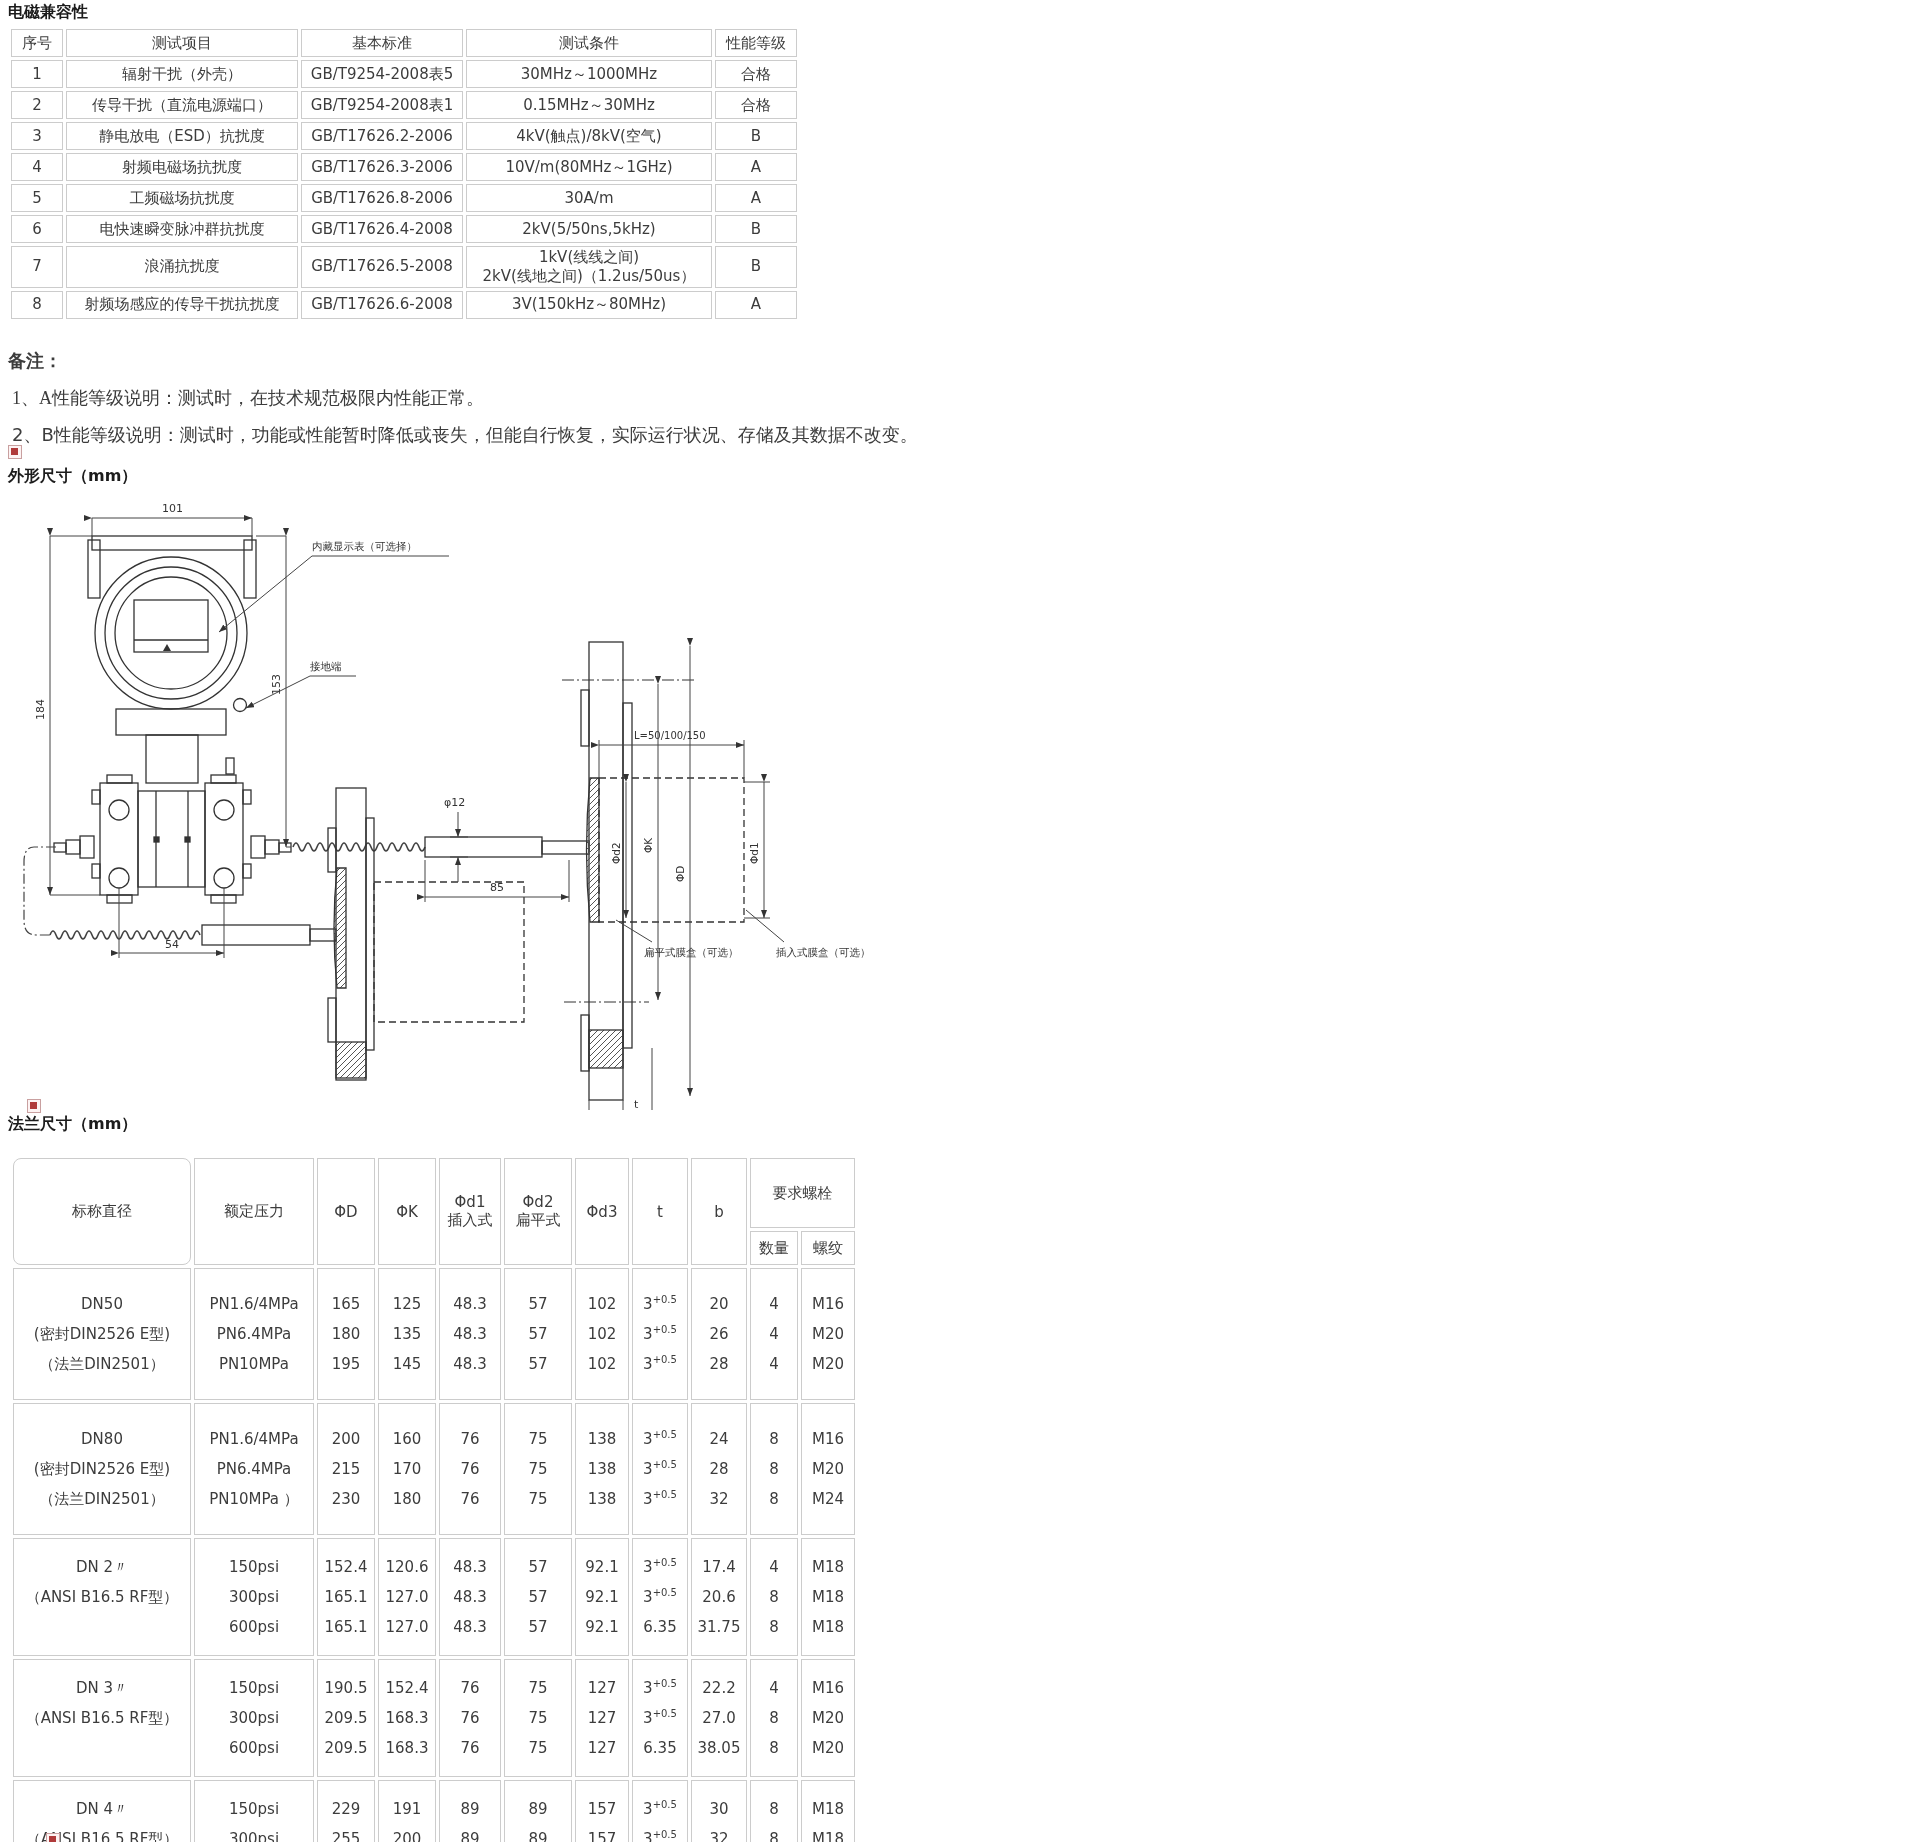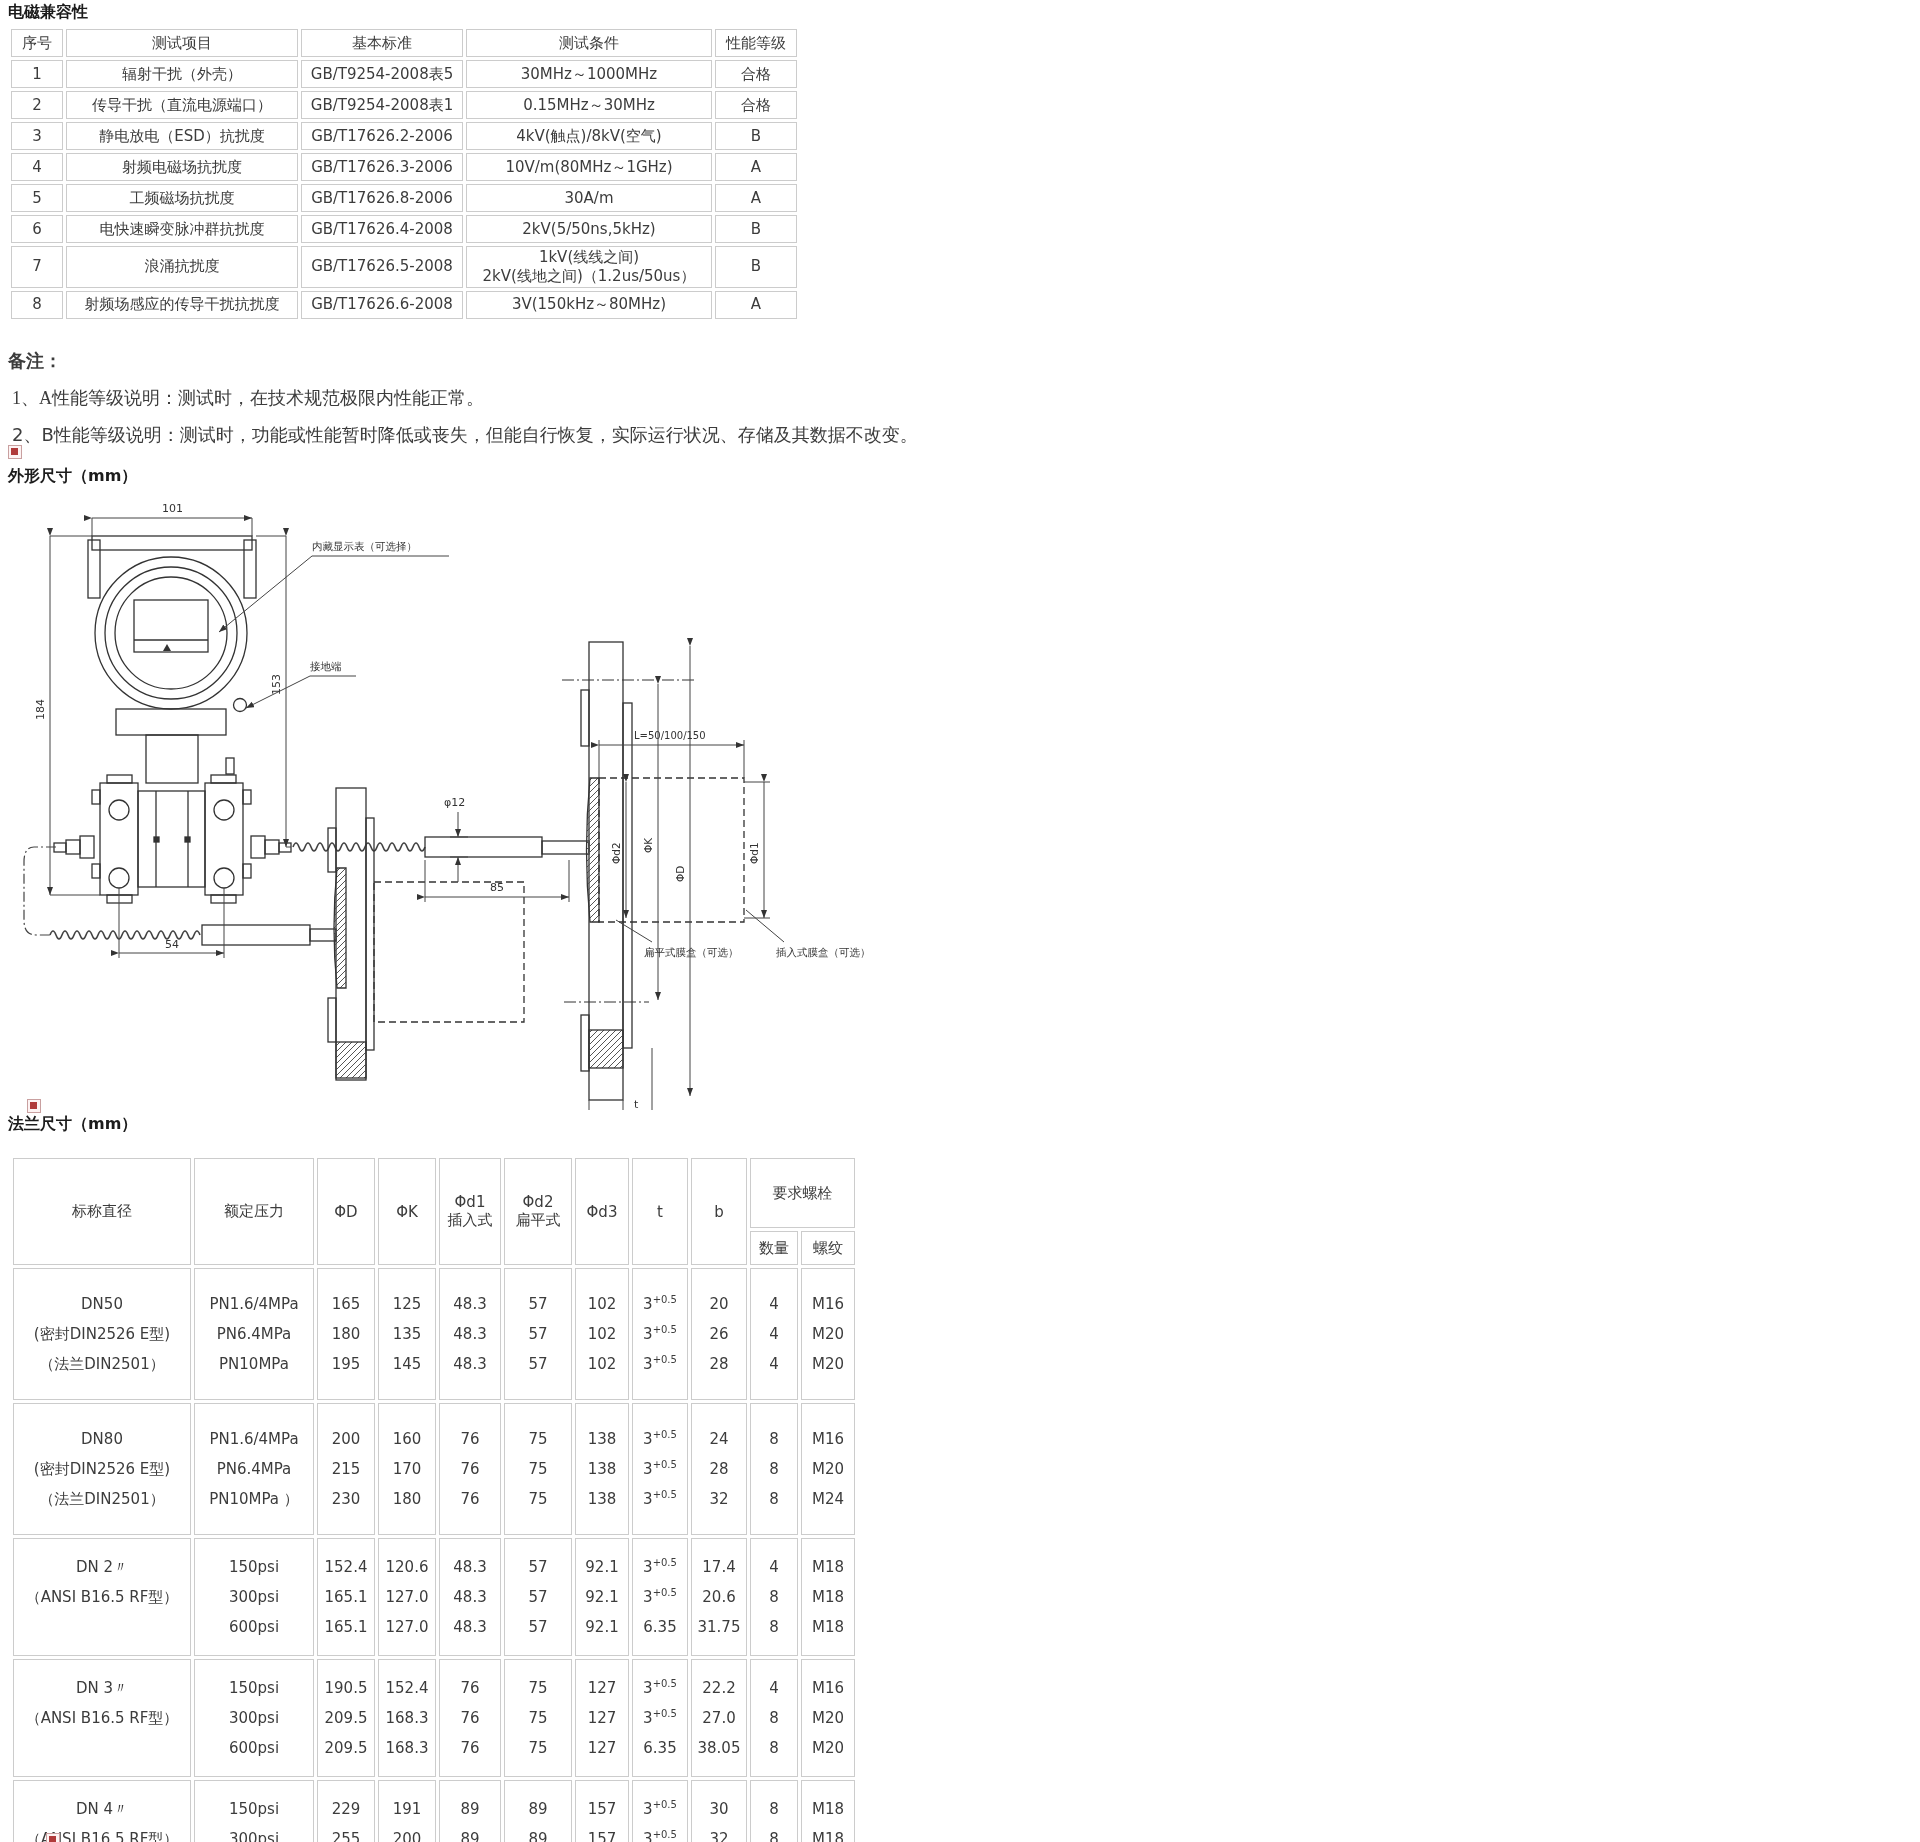--- a/index.html
+++ b/index.html
@@ -12,21 +12,21 @@
     font-size:15px;color:#3c3c3c;text-align:center;vertical-align:middle;padding:1px 4px;}
   table.emc td{white-space:pre-line;line-height:1.25;}
   table.emc .c0{width:42px;}
   table.emc .c1{width:222px;}
   table.emc .c2{width:152px;}
   table.emc .c3{width:236px;}
   table.emc .c4{width:72px;}
   table.emc tr{height:28px;}
   tr.tall{height:52px;}
   
-  table.flg .n{width:168px;}
+  table.flg .n{width:168px;border-radius:8px;}
   table.flg .p{width:110px;}
   table.flg .d{width:48px;}
   table.flg .k{width:48px;}
   table.flg .d1{width:52px;}
   table.flg .d2{width:58px;}
   table.flg .d3{width:44px;}
   table.flg .t{width:46px;}
   table.flg .b{width:46px;}
   table.flg .q{width:38px;}
   table.flg .th{width:44px;}

